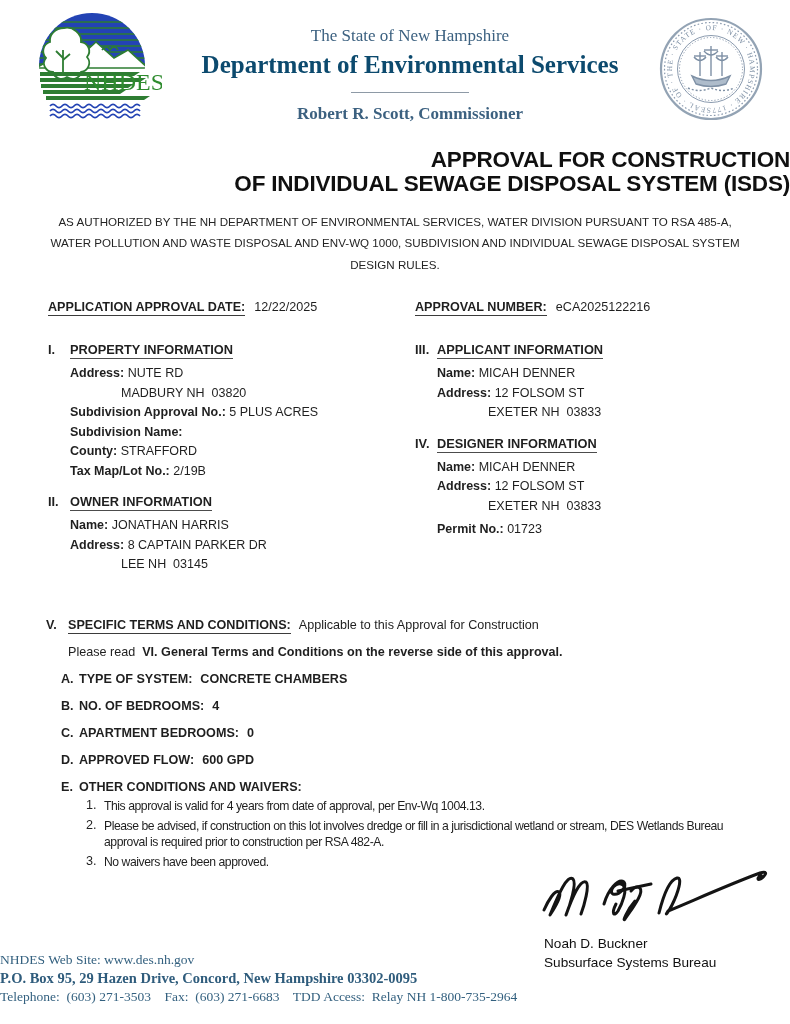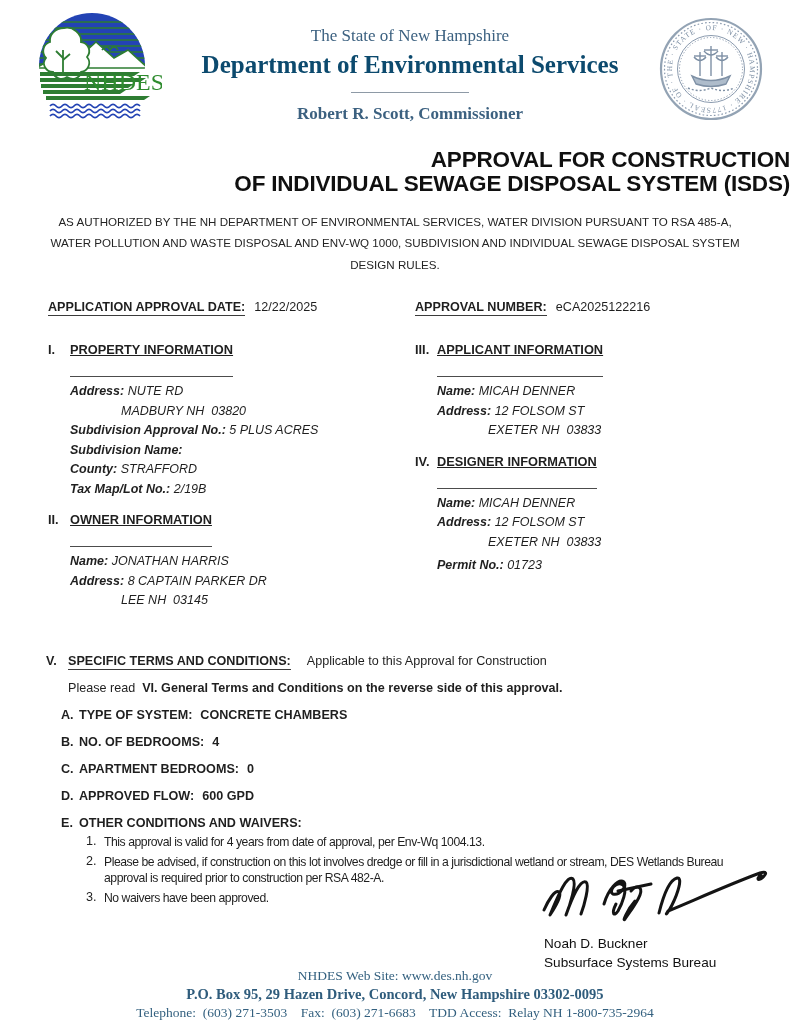--- a/index.html
+++ b/index.html
@@ -26,44 +26,44 @@
   .cell-l{width:367px;}
   .lbl-u{font-weight:bold;border-bottom:1.4px solid #3b3b3b;padding-bottom:1px;}
   .after-lbl{margin-left:9px;white-space:pre-wrap;}
 
   .cols{display:flex;margin:28px 0 0 48px;}
   .col-l{width:367px;}
   .col-r{flex:1;}
   .sec{margin-bottom:15px;}
   .sec-head{display:flex;font-weight:bold;font-size:12.8px;}
   .numeral{width:22px;flex:0 0 auto;}
-  .sec-title{border-bottom:1px solid #4c4c4c;padding-bottom:19px;text-decoration:underline;}
+  .sec-title{border-bottom:1px solid #4c4c4c;padding-bottom:1px;}
   .sec-body{margin-left:22px;margin-top:7px;}
-  .row{font-size:12.5px;margin-bottom:4px;line-height:15.5px;font-style:italic;}
+  .row{font-size:12.5px;margin-bottom:4px;line-height:15.5px;}
   .row .lbl{font-weight:bold;}
   .row .val{white-space:pre-wrap;}
   .cont{margin-left:51px;}
 
   
   .terms{margin:30px 0 0 46px;font-size:12.6px;}
   .terms-head{display:flex;}
   .terms-head .numeral{width:22px;font-weight:bold;}
-  .terms-suffix{margin-left:16px;white-space:pre-wrap;}
+  .terms-suffix{margin-left:8px;white-space:pre-wrap;}
   .terms-note{margin:13px 0 0 22px;white-space:pre-wrap;}
   .titem{display:flex;margin-top:13px;font-weight:bold;}
   .titem .tletter{width:18px;margin-left:15px;flex:0 0 auto;}
   .titem .tvalue{margin-left:8px;white-space:pre-wrap;}
   .waiver{display:flex;margin:4px 0 0 40px;width:680px;}
   .wnum{width:18px;flex:0 0 auto;}
   .wtext{width:655px;font-size:12.2px;letter-spacing:-0.45px;line-height:16px;}
 
   
   .sig{position:absolute;left:528px;top:846px;width:252px;}
   .sig-name{margin:2px 0 0 16px;font-size:13.6px;line-height:19px;color:#101010;}
-  .footer{position:absolute;left:0;right:0;bottom:3px;text-align:center;
+  .footer{position:absolute;left:0;right:0;bottom:19px;text-align:left;
           font-family:"Liberation Serif",serif;color:#33607f;}
   .f1{font-size:13.5px;}
   .f2{font-size:14.5px;font-weight:bold;margin-top:2px;color:#2f5c7c;}
   .f3{font-size:13.5px;margin-top:2px;white-space:pre-wrap;}
 </style>
 </head>
 <body>
 
 <div class="page">
 

